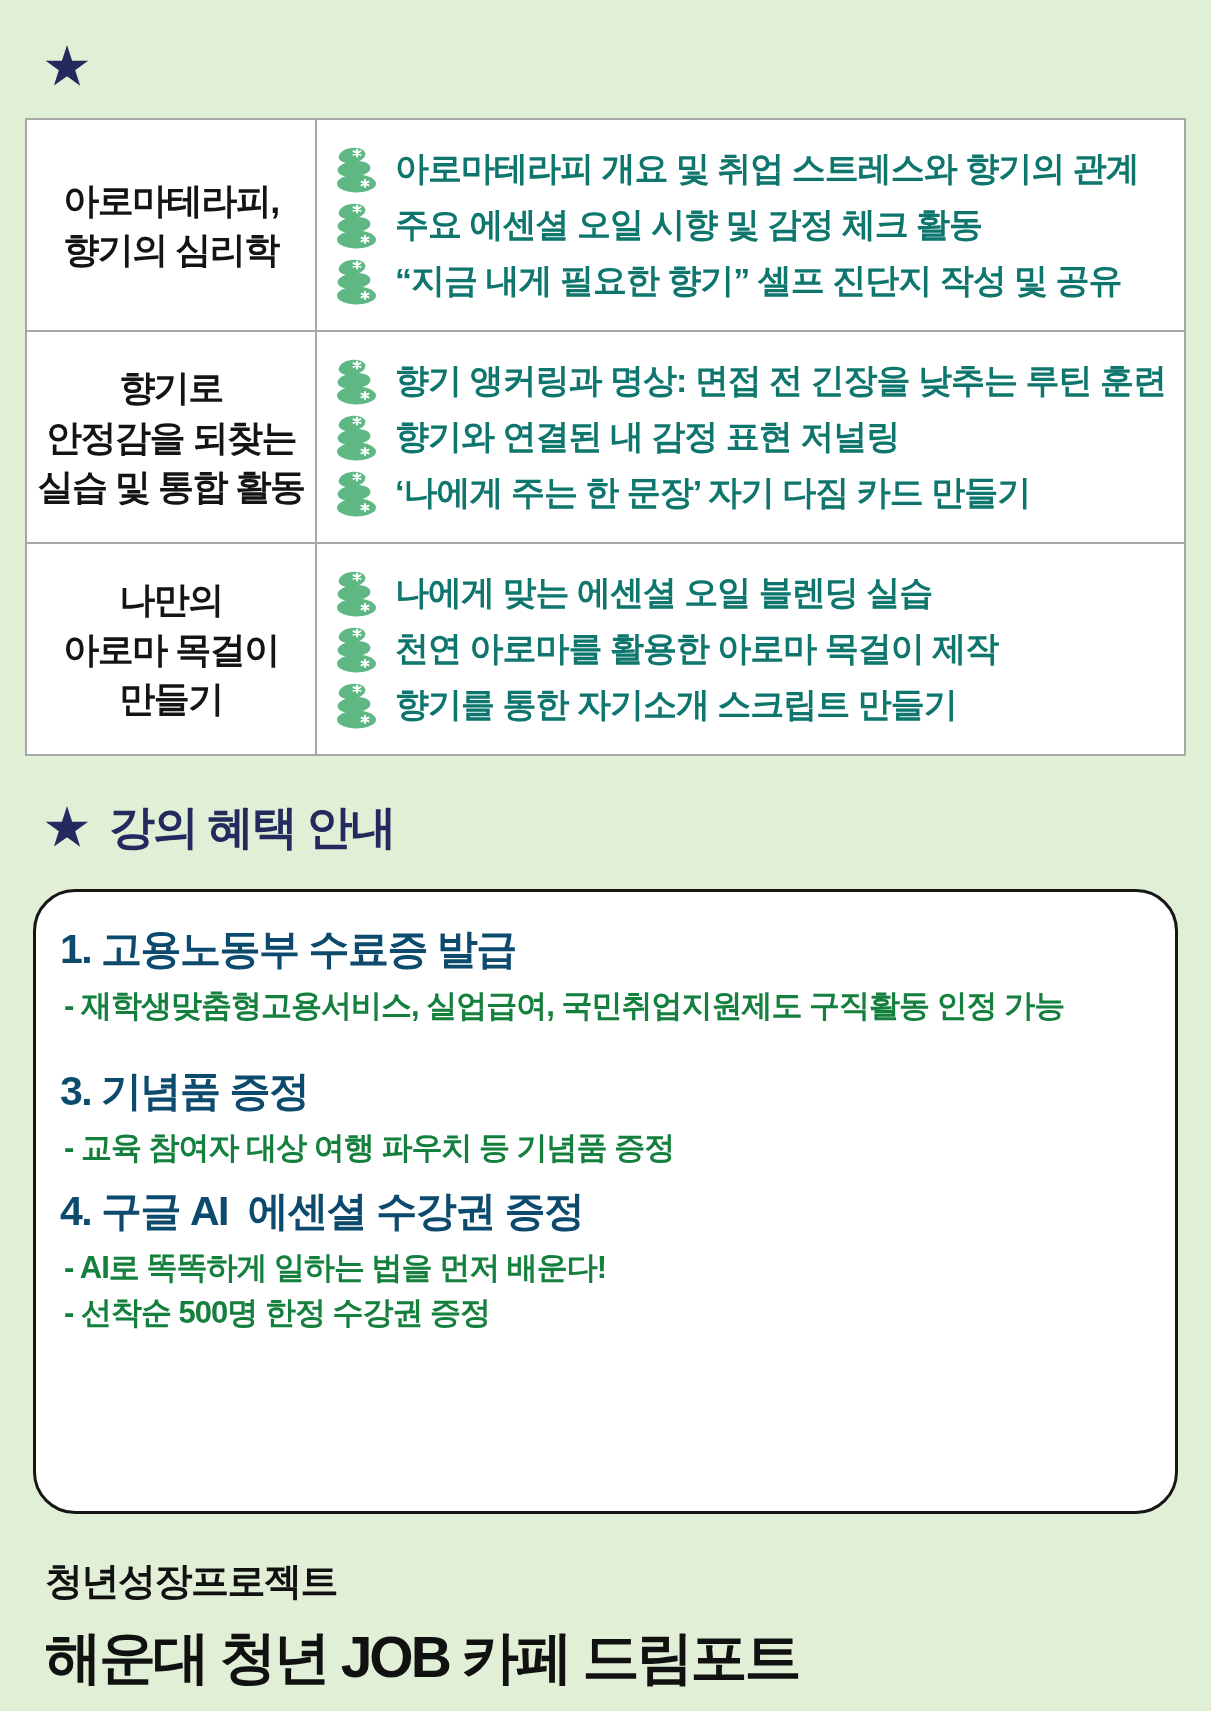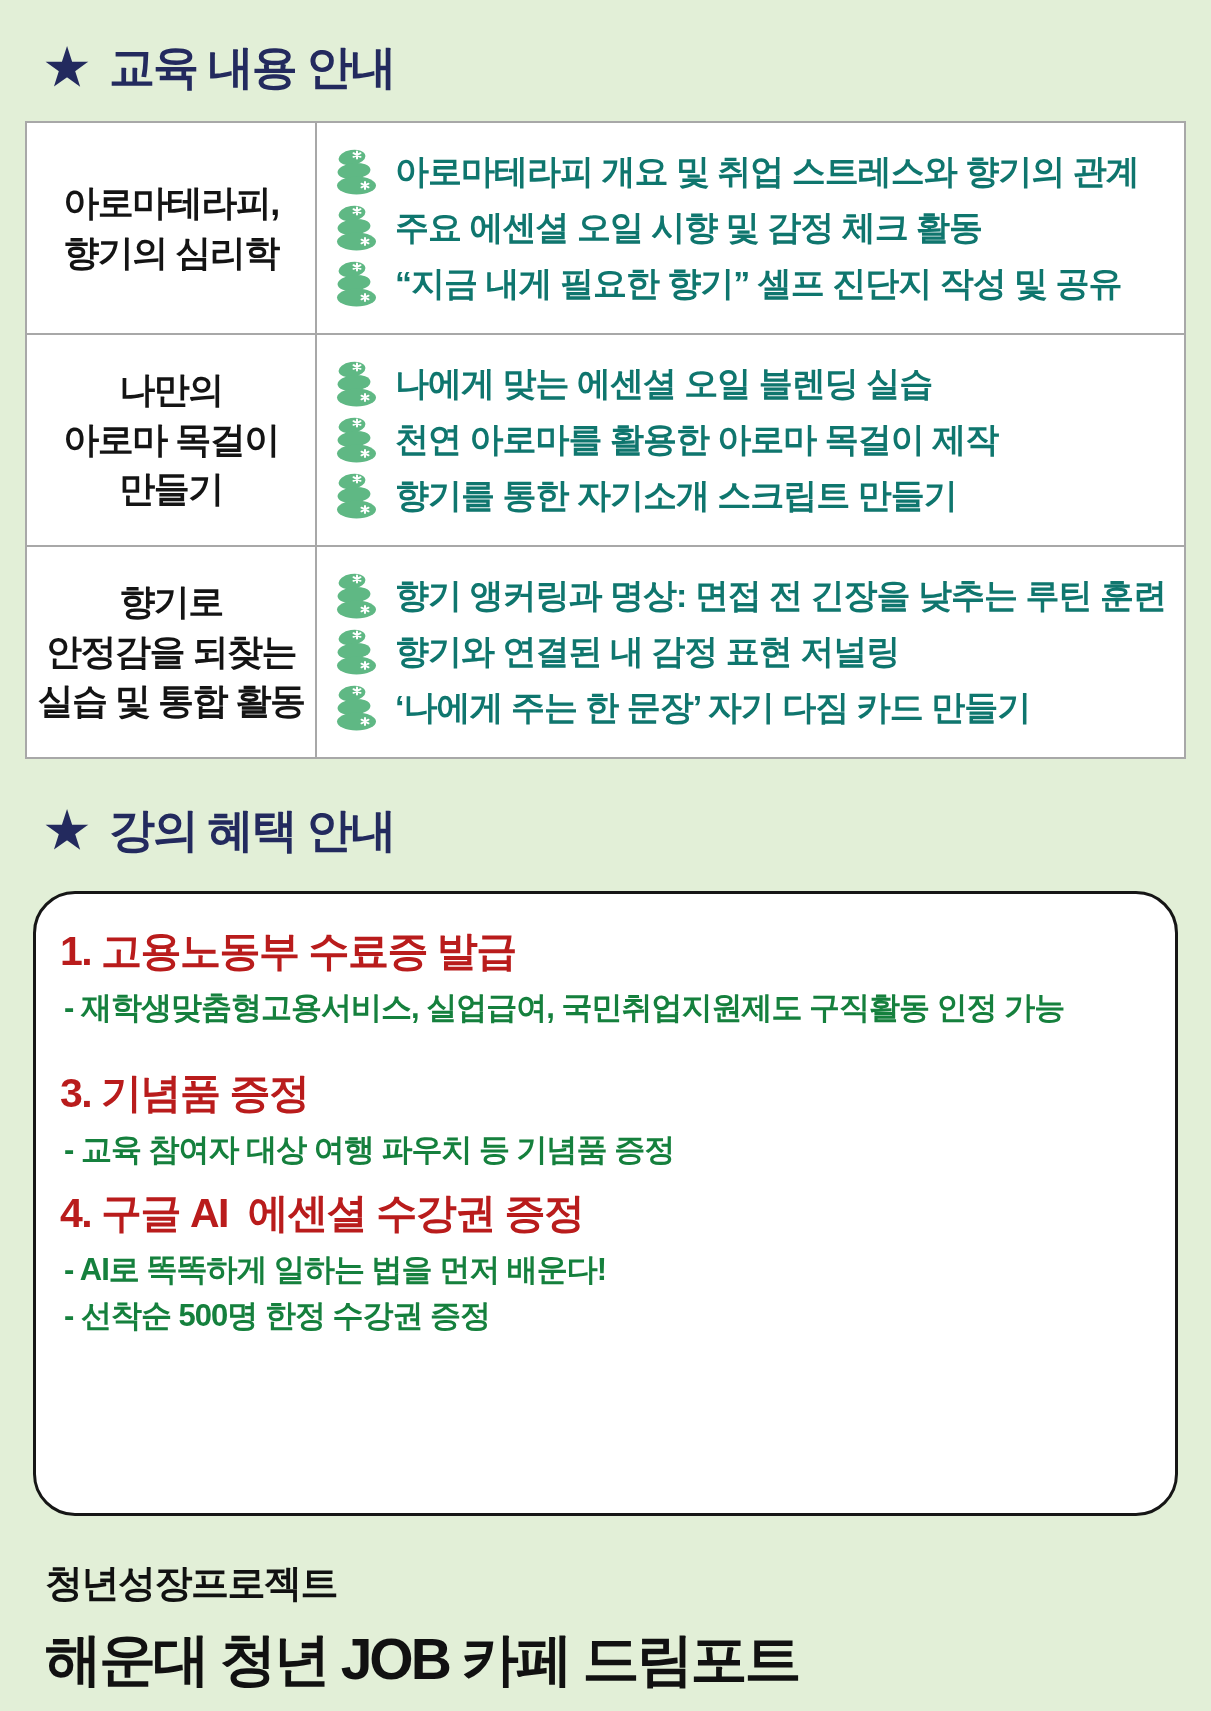--- a/index.html
+++ b/index.html
@@ -66,21 +66,21 @@
     width: 1145px;
     height: 625px;
     background: #ffffff;
     border: 3px solid #161616;
     border-radius: 42px;
     padding: 34px 30px 30px 24px;
   }
   .benefit-heading {
     font-size: 41px;
     font-weight: 800;
-    color: #b91c1c;
+    color: #0c4a6e;
     letter-spacing: -1.5px;
     line-height: 1.15;
     white-space: pre-wrap;
   }
   .benefit-detail {
     font-size: 31px;
     font-weight: 700;
     color: #15803d;
     letter-spacing: -1px;
     margin-top: 15px;
@@ -119,21 +119,20 @@
     line-height: 1.38;
   }
 </style>
 </head>
 <body>
 
 <div class="poster">
 
   <h2 class="section-title" id="edu-title">
     <span class="star">★</span>
-    <span>교육 내용 안내</span>
   </h2>
 
   <table class="edu-table">
     <tbody id="edu-tbody">
         <tr>
           <td class="topic-cell">아로마테라피,<br>향기의 심리학</td>
           <td class="items-cell">
             <div class="bullet-row">
               <span class="stone-icon"><svg viewBox="0 0 46 47" xmlns="http://www.w3.org/2000/svg">
                   <ellipse cx="19" cy="9.5" rx="13.5" ry="7.6" fill="#5FB884" transform="rotate(-9 19 9.5)"></ellipse>
@@ -166,98 +165,98 @@
                   <g stroke="#ffffff" stroke-width="2" stroke-linecap="round">
                     <path d="M24 3.5v7M20.5 5.2l7 3.6M27.5 5.2l-7 3.6"></path>
                     <path d="M32 34v7M28.5 35.7l7 3.6M35.5 35.7l-7 3.6"></path>
                   </g>
                 </svg></span>
               <span class="txt">“지금 내게 필요한 향기” 셀프 진단지 작성 및 공유</span>
             </div>
           </td>
         </tr>
         <tr>
-          <td class="topic-cell">나만의<br>아로마 목걸이<br>만들기</td>
+          <td class="topic-cell">향기로<br>안정감을 되찾는<br>실습 및 통합 활동</td>
           <td class="items-cell">
             <div class="bullet-row">
               <span class="stone-icon"><svg viewBox="0 0 46 47" xmlns="http://www.w3.org/2000/svg">
                   <ellipse cx="19" cy="9.5" rx="13.5" ry="7.6" fill="#5FB884" transform="rotate(-9 19 9.5)"></ellipse>
                   <ellipse cx="21" cy="23" rx="16.5" ry="8" fill="#5FB884" transform="rotate(-5 21 23)"></ellipse>
                   <ellipse cx="23.5" cy="37.5" rx="19.5" ry="9" fill="#5FB884"></ellipse>
                   <g stroke="#ffffff" stroke-width="2" stroke-linecap="round">
                     <path d="M24 3.5v7M20.5 5.2l7 3.6M27.5 5.2l-7 3.6"></path>
                     <path d="M32 34v7M28.5 35.7l7 3.6M35.5 35.7l-7 3.6"></path>
                   </g>
                 </svg></span>
-              <span class="txt">나에게 맞는 에센셜 오일 블렌딩 실습</span>
-            </div>
-            <div class="bullet-row">
-              <span class="stone-icon"><svg viewBox="0 0 46 47" xmlns="http://www.w3.org/2000/svg">
-                  <ellipse cx="19" cy="9.5" rx="13.5" ry="7.6" fill="#5FB884" transform="rotate(-9 19 9.5)"></ellipse>
-                  <ellipse cx="21" cy="23" rx="16.5" ry="8" fill="#5FB884" transform="rotate(-5 21 23)"></ellipse>
-                  <ellipse cx="23.5" cy="37.5" rx="19.5" ry="9" fill="#5FB884"></ellipse>
-                  <g stroke="#ffffff" stroke-width="2" stroke-linecap="round">
-                    <path d="M24 3.5v7M20.5 5.2l7 3.6M27.5 5.2l-7 3.6"></path>
-                    <path d="M32 34v7M28.5 35.7l7 3.6M35.5 35.7l-7 3.6"></path>
-                  </g>
-                </svg></span>
-              <span class="txt">천연 아로마를 활용한 아로마 목걸이 제작</span>
-            </div>
-            <div class="bullet-row">
-              <span class="stone-icon"><svg viewBox="0 0 46 47" xmlns="http://www.w3.org/2000/svg">
-                  <ellipse cx="19" cy="9.5" rx="13.5" ry="7.6" fill="#5FB884" transform="rotate(-9 19 9.5)"></ellipse>
-                  <ellipse cx="21" cy="23" rx="16.5" ry="8" fill="#5FB884" transform="rotate(-5 21 23)"></ellipse>
-                  <ellipse cx="23.5" cy="37.5" rx="19.5" ry="9" fill="#5FB884"></ellipse>
-                  <g stroke="#ffffff" stroke-width="2" stroke-linecap="round">
-                    <path d="M24 3.5v7M20.5 5.2l7 3.6M27.5 5.2l-7 3.6"></path>
-                    <path d="M32 34v7M28.5 35.7l7 3.6M35.5 35.7l-7 3.6"></path>
-                  </g>
-                </svg></span>
-              <span class="txt">향기를 통한 자기소개 스크립트 만들기</span>
+              <span class="txt">향기 앵커링과 명상: 면접 전 긴장을 낮추는 루틴 훈련</span>
+            </div>
+            <div class="bullet-row">
+              <span class="stone-icon"><svg viewBox="0 0 46 47" xmlns="http://www.w3.org/2000/svg">
+                  <ellipse cx="19" cy="9.5" rx="13.5" ry="7.6" fill="#5FB884" transform="rotate(-9 19 9.5)"></ellipse>
+                  <ellipse cx="21" cy="23" rx="16.5" ry="8" fill="#5FB884" transform="rotate(-5 21 23)"></ellipse>
+                  <ellipse cx="23.5" cy="37.5" rx="19.5" ry="9" fill="#5FB884"></ellipse>
+                  <g stroke="#ffffff" stroke-width="2" stroke-linecap="round">
+                    <path d="M24 3.5v7M20.5 5.2l7 3.6M27.5 5.2l-7 3.6"></path>
+                    <path d="M32 34v7M28.5 35.7l7 3.6M35.5 35.7l-7 3.6"></path>
+                  </g>
+                </svg></span>
+              <span class="txt">향기와 연결된 내 감정 표현 저널링</span>
+            </div>
+            <div class="bullet-row">
+              <span class="stone-icon"><svg viewBox="0 0 46 47" xmlns="http://www.w3.org/2000/svg">
+                  <ellipse cx="19" cy="9.5" rx="13.5" ry="7.6" fill="#5FB884" transform="rotate(-9 19 9.5)"></ellipse>
+                  <ellipse cx="21" cy="23" rx="16.5" ry="8" fill="#5FB884" transform="rotate(-5 21 23)"></ellipse>
+                  <ellipse cx="23.5" cy="37.5" rx="19.5" ry="9" fill="#5FB884"></ellipse>
+                  <g stroke="#ffffff" stroke-width="2" stroke-linecap="round">
+                    <path d="M24 3.5v7M20.5 5.2l7 3.6M27.5 5.2l-7 3.6"></path>
+                    <path d="M32 34v7M28.5 35.7l7 3.6M35.5 35.7l-7 3.6"></path>
+                  </g>
+                </svg></span>
+              <span class="txt">‘나에게 주는 한 문장’ 자기 다짐 카드 만들기</span>
             </div>
           </td>
         </tr>
         <tr>
-          <td class="topic-cell">향기로<br>안정감을 되찾는<br>실습 및 통합 활동</td>
+          <td class="topic-cell">나만의<br>아로마 목걸이<br>만들기</td>
           <td class="items-cell">
             <div class="bullet-row">
               <span class="stone-icon"><svg viewBox="0 0 46 47" xmlns="http://www.w3.org/2000/svg">
                   <ellipse cx="19" cy="9.5" rx="13.5" ry="7.6" fill="#5FB884" transform="rotate(-9 19 9.5)"></ellipse>
                   <ellipse cx="21" cy="23" rx="16.5" ry="8" fill="#5FB884" transform="rotate(-5 21 23)"></ellipse>
                   <ellipse cx="23.5" cy="37.5" rx="19.5" ry="9" fill="#5FB884"></ellipse>
                   <g stroke="#ffffff" stroke-width="2" stroke-linecap="round">
                     <path d="M24 3.5v7M20.5 5.2l7 3.6M27.5 5.2l-7 3.6"></path>
                     <path d="M32 34v7M28.5 35.7l7 3.6M35.5 35.7l-7 3.6"></path>
                   </g>
                 </svg></span>
-              <span class="txt">향기 앵커링과 명상: 면접 전 긴장을 낮추는 루틴 훈련</span>
-            </div>
-            <div class="bullet-row">
-              <span class="stone-icon"><svg viewBox="0 0 46 47" xmlns="http://www.w3.org/2000/svg">
-                  <ellipse cx="19" cy="9.5" rx="13.5" ry="7.6" fill="#5FB884" transform="rotate(-9 19 9.5)"></ellipse>
-                  <ellipse cx="21" cy="23" rx="16.5" ry="8" fill="#5FB884" transform="rotate(-5 21 23)"></ellipse>
-                  <ellipse cx="23.5" cy="37.5" rx="19.5" ry="9" fill="#5FB884"></ellipse>
-                  <g stroke="#ffffff" stroke-width="2" stroke-linecap="round">
-                    <path d="M24 3.5v7M20.5 5.2l7 3.6M27.5 5.2l-7 3.6"></path>
-                    <path d="M32 34v7M28.5 35.7l7 3.6M35.5 35.7l-7 3.6"></path>
-                  </g>
-                </svg></span>
-              <span class="txt">향기와 연결된 내 감정 표현 저널링</span>
-            </div>
-            <div class="bullet-row">
-              <span class="stone-icon"><svg viewBox="0 0 46 47" xmlns="http://www.w3.org/2000/svg">
-                  <ellipse cx="19" cy="9.5" rx="13.5" ry="7.6" fill="#5FB884" transform="rotate(-9 19 9.5)"></ellipse>
-                  <ellipse cx="21" cy="23" rx="16.5" ry="8" fill="#5FB884" transform="rotate(-5 21 23)"></ellipse>
-                  <ellipse cx="23.5" cy="37.5" rx="19.5" ry="9" fill="#5FB884"></ellipse>
-                  <g stroke="#ffffff" stroke-width="2" stroke-linecap="round">
-                    <path d="M24 3.5v7M20.5 5.2l7 3.6M27.5 5.2l-7 3.6"></path>
-                    <path d="M32 34v7M28.5 35.7l7 3.6M35.5 35.7l-7 3.6"></path>
-                  </g>
-                </svg></span>
-              <span class="txt">‘나에게 주는 한 문장’ 자기 다짐 카드 만들기</span>
+              <span class="txt">나에게 맞는 에센셜 오일 블렌딩 실습</span>
+            </div>
+            <div class="bullet-row">
+              <span class="stone-icon"><svg viewBox="0 0 46 47" xmlns="http://www.w3.org/2000/svg">
+                  <ellipse cx="19" cy="9.5" rx="13.5" ry="7.6" fill="#5FB884" transform="rotate(-9 19 9.5)"></ellipse>
+                  <ellipse cx="21" cy="23" rx="16.5" ry="8" fill="#5FB884" transform="rotate(-5 21 23)"></ellipse>
+                  <ellipse cx="23.5" cy="37.5" rx="19.5" ry="9" fill="#5FB884"></ellipse>
+                  <g stroke="#ffffff" stroke-width="2" stroke-linecap="round">
+                    <path d="M24 3.5v7M20.5 5.2l7 3.6M27.5 5.2l-7 3.6"></path>
+                    <path d="M32 34v7M28.5 35.7l7 3.6M35.5 35.7l-7 3.6"></path>
+                  </g>
+                </svg></span>
+              <span class="txt">천연 아로마를 활용한 아로마 목걸이 제작</span>
+            </div>
+            <div class="bullet-row">
+              <span class="stone-icon"><svg viewBox="0 0 46 47" xmlns="http://www.w3.org/2000/svg">
+                  <ellipse cx="19" cy="9.5" rx="13.5" ry="7.6" fill="#5FB884" transform="rotate(-9 19 9.5)"></ellipse>
+                  <ellipse cx="21" cy="23" rx="16.5" ry="8" fill="#5FB884" transform="rotate(-5 21 23)"></ellipse>
+                  <ellipse cx="23.5" cy="37.5" rx="19.5" ry="9" fill="#5FB884"></ellipse>
+                  <g stroke="#ffffff" stroke-width="2" stroke-linecap="round">
+                    <path d="M24 3.5v7M20.5 5.2l7 3.6M27.5 5.2l-7 3.6"></path>
+                    <path d="M32 34v7M28.5 35.7l7 3.6M35.5 35.7l-7 3.6"></path>
+                  </g>
+                </svg></span>
+              <span class="txt">향기를 통한 자기소개 스크립트 만들기</span>
             </div>
           </td>
         </tr>
       </tbody>
   </table>
 
   <h2 class="section-title" id="benefit-title">
     <span class="star">★</span>
     <span>강의 혜택 안내</span>
   </h2>

